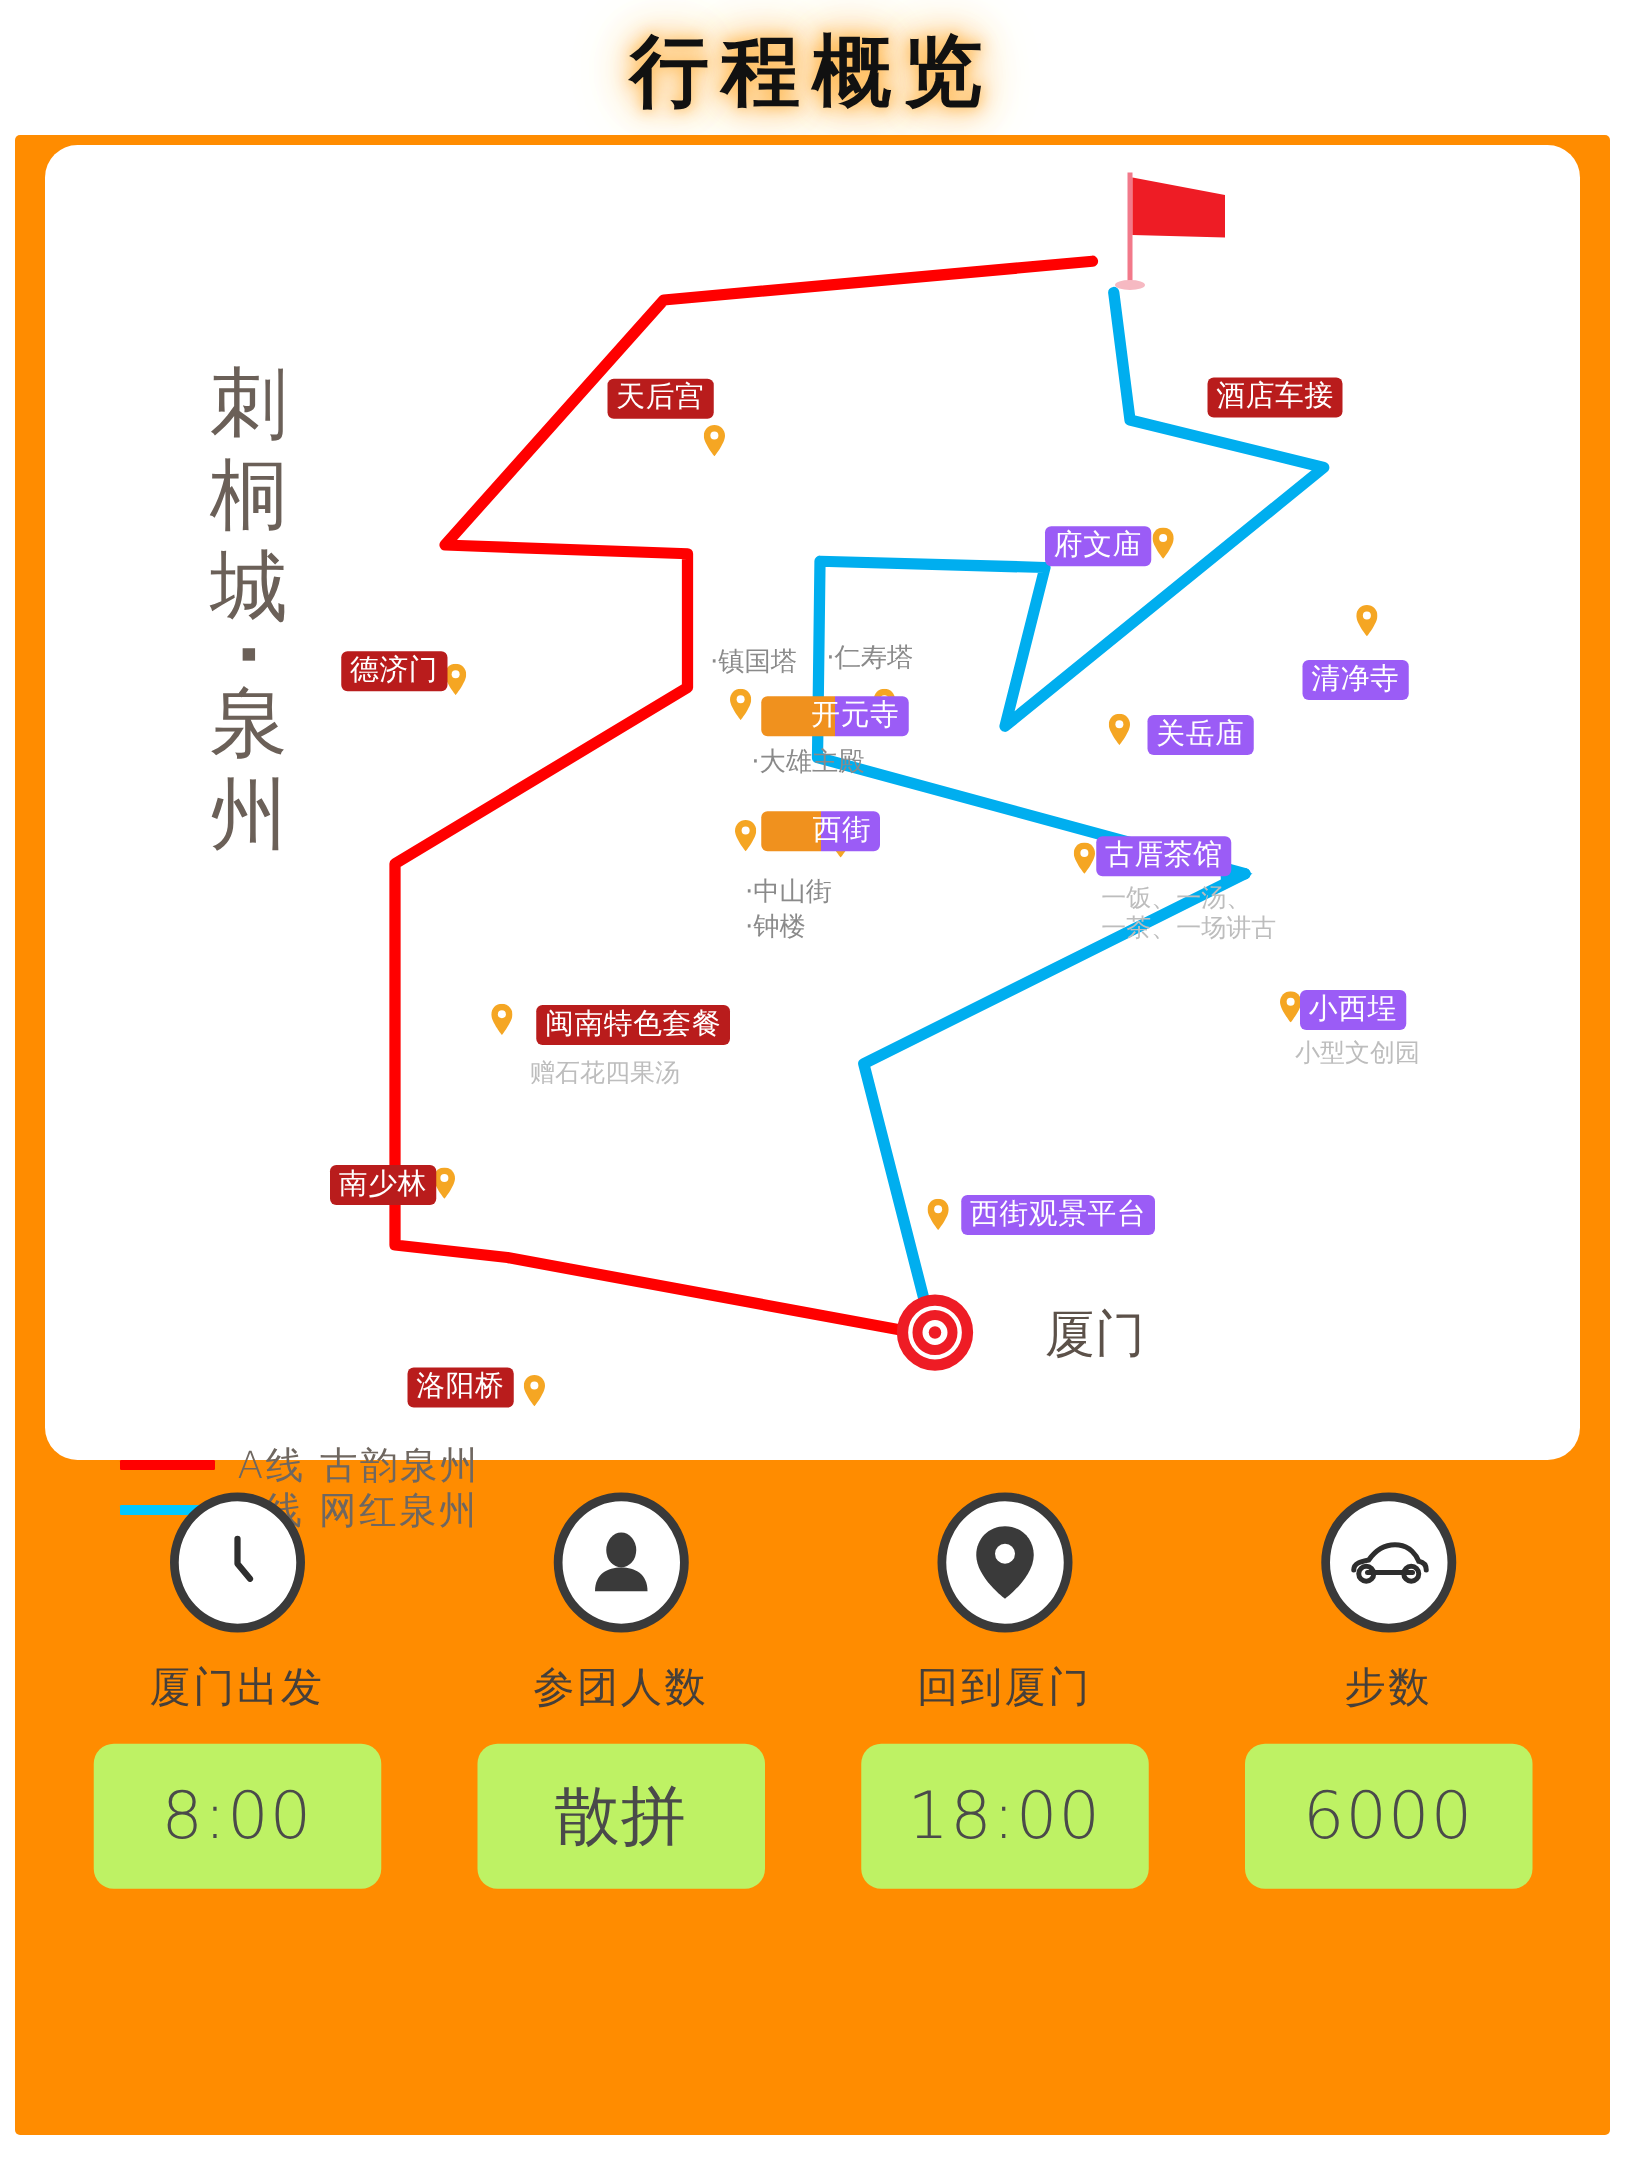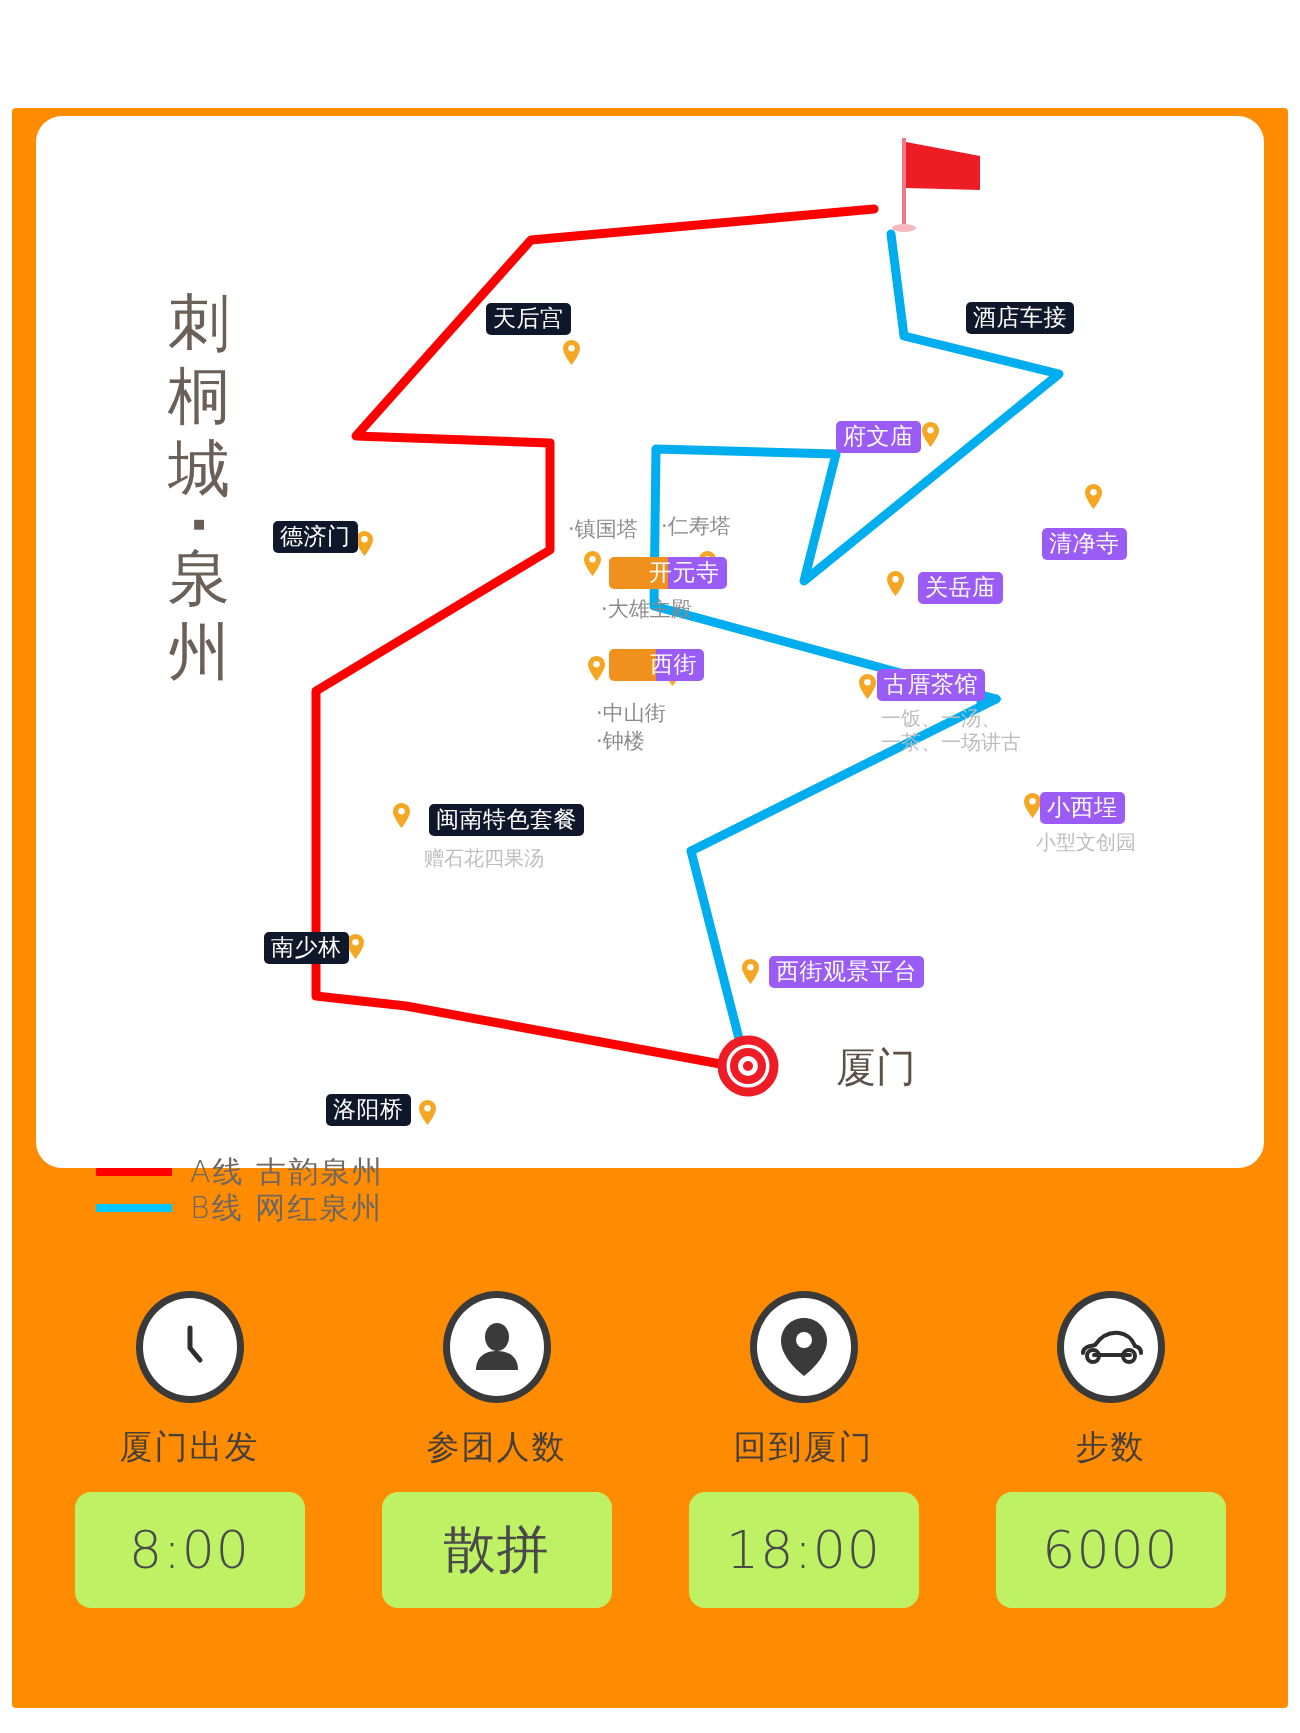--- a/index.html
+++ b/index.html
@@ -72,21 +72,21 @@
     display: inline-block;
     padding: 3px 7px 4px 7px;
     border-radius: 5px;
     color: #ffffff;
     font-size: 23px;
     line-height: 1.08;
     white-space: nowrap;
     font-family: "DejaVu Sans", "Liberation Sans", sans-serif;
     letter-spacing: 0.5px;
   }
-  .lbl.orange { background: #0f172a; }
+  .lbl.orange { background: #b91c1c; }
   .lbl.purple { background: #9b5cf6; }
   .lbl.split  {
     background: linear-gradient(to right, #f0911e 0%, #f0911e 50%, #9b5cf6 50%, #9b5cf6 100%);
   }
 
   .sublbl {
     position: absolute;
     color: #bdbdbd;
     font-size: 20px;
     line-height: 1.3;
@@ -124,21 +124,21 @@
 
   
   .stats {
     position: absolute;
     left: 36px; top: 1188px;
     width: 1228px; height: 420px;
     display: flex;
   }
   .stat {
     flex: 1 1 0;
-    display: flex; flex-direction: column; align-items: center; justify-content: flex-end;
+    display: flex; flex-direction: column; align-items: center;
   }
   .stat-icon {
     width: 108px; height: 112px;
     border-radius: 50%;
     background: #ffffff;
     border: 7px solid #3a3a3a;
     display: flex; align-items: center; justify-content: center;
     margin-top: 6px;
   }
   .stat-label {
@@ -162,20 +162,23 @@
     font-weight: 300;
     letter-spacing: 1px;
     font-family: "DejaVu Sans", "Liberation Sans", sans-serif;
   }
 </style>
 </head>
 <body>
 
 <div id="page">
 
+  <div class="title-wrap">
+    <span class="title">行程概览</span>
+  </div>
 
   <div class="frame"></div>
 
   <div class="map-card">
 
     <svg class="map-svg" viewBox="0 0 1228 1052">
 
       <polyline fill="none" stroke="#ff0000" stroke-width="9" stroke-linejoin="round" stroke-linecap="round" points="838,93 495,124 320,320 514,327 514,434 280,575 280,880 370,890 690,949"></polyline>
 
       <polyline fill="none" stroke="#00aeef" stroke-width="9" stroke-linejoin="round" stroke-linecap="round" points="855,118 868,220 1023,258 768,465 800,338 620,333 618,490 960,583"></polyline>

